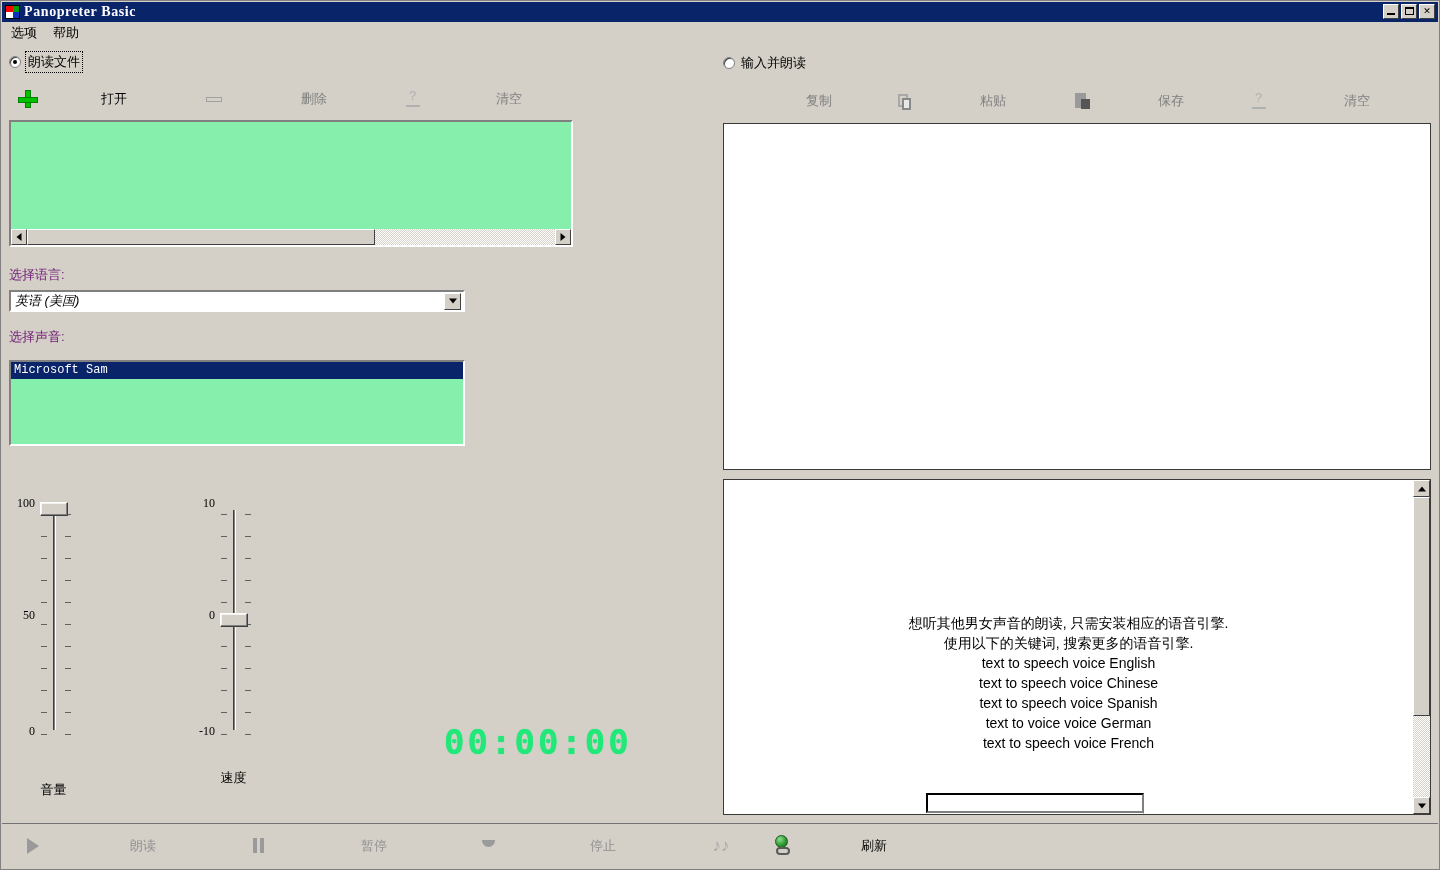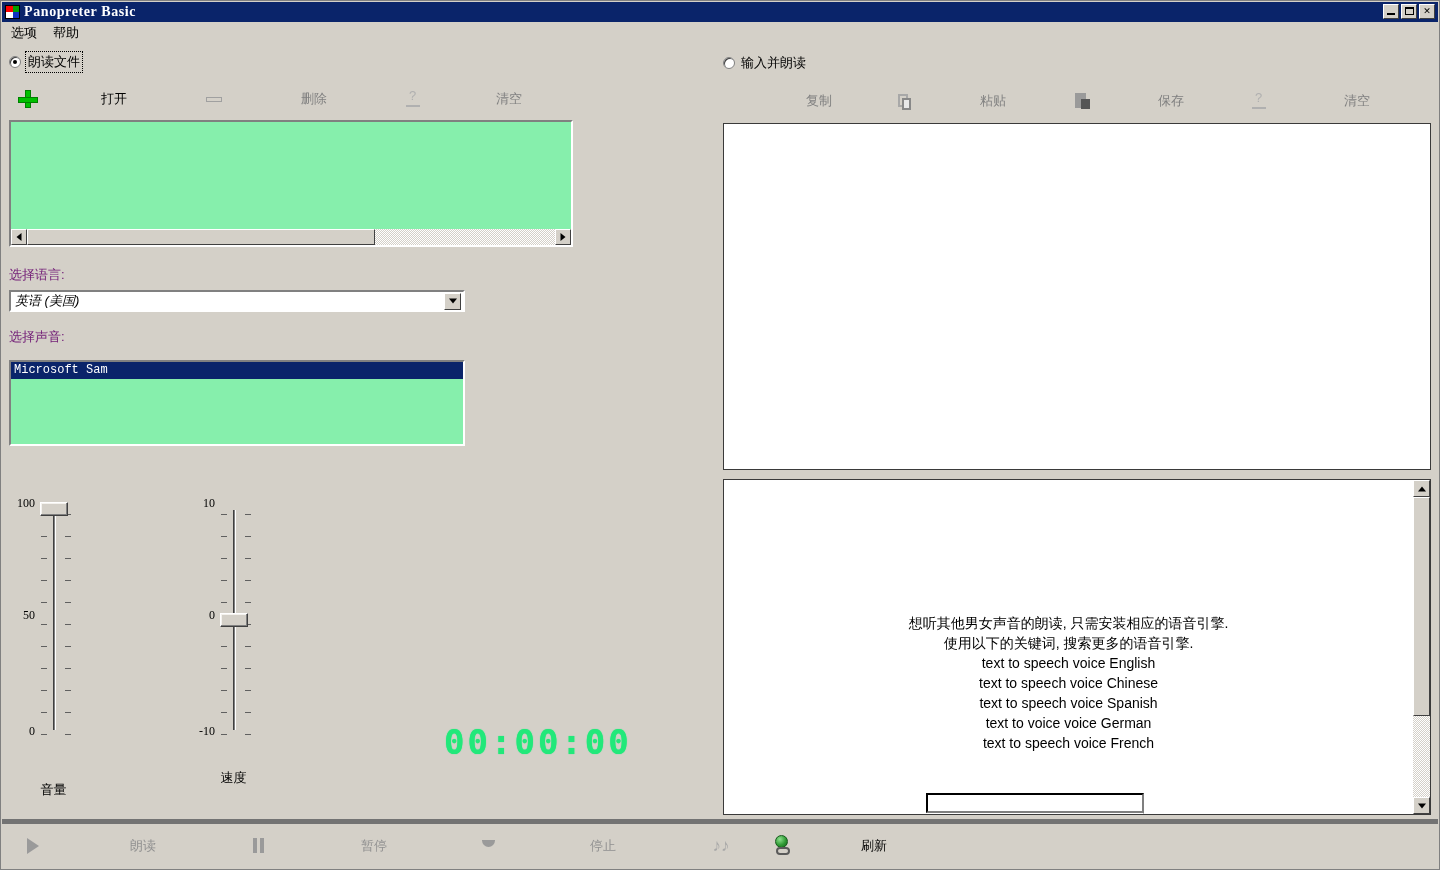--- a/index.html
+++ b/index.html
@@ -354,21 +354,21 @@
     box-sizing: border-box;
     font-size: 14px; color: #000; line-height: 19px;
     font-family: "Liberation Sans", sans-serif;
   }
 
   
   .bottombar {
     position: absolute; left: 1px; bottom: 1px;
     width: 1436px; height: 44px;
     background: #d4d0c8;
-    border-top: 5px solid #737373;
+    border-top: 1px solid #737373;
     display: flex; align-items: center;
   }
   .bb-ico { width: 30px; height: 26px; position: relative; }
   .bb-label { font-size: 13px; color: #909090; white-space: nowrap; }
   .bb-label.enabled { color: #000; }
 
   .ico-play::before {
     content:""; position:absolute; left:9px; top:5px;
     width:0; height:0;
     border-top:8px solid transparent; border-bottom:8px solid transparent;

